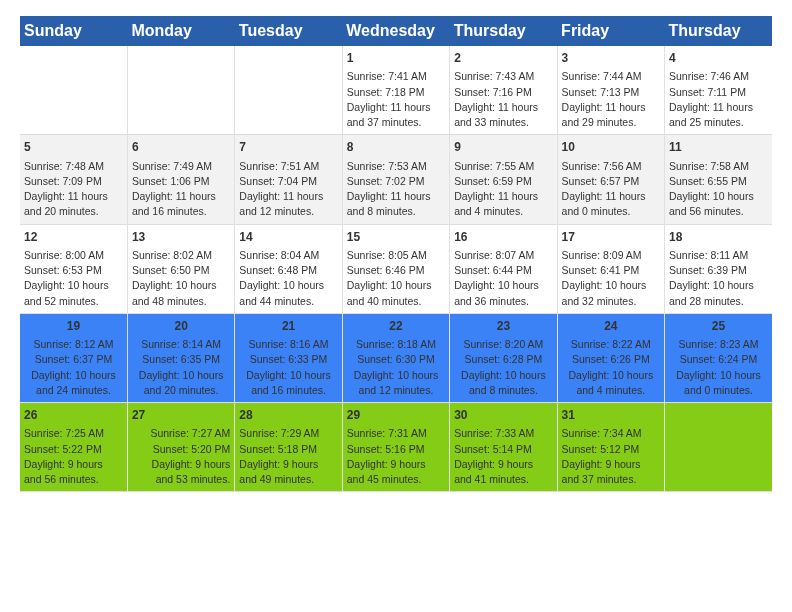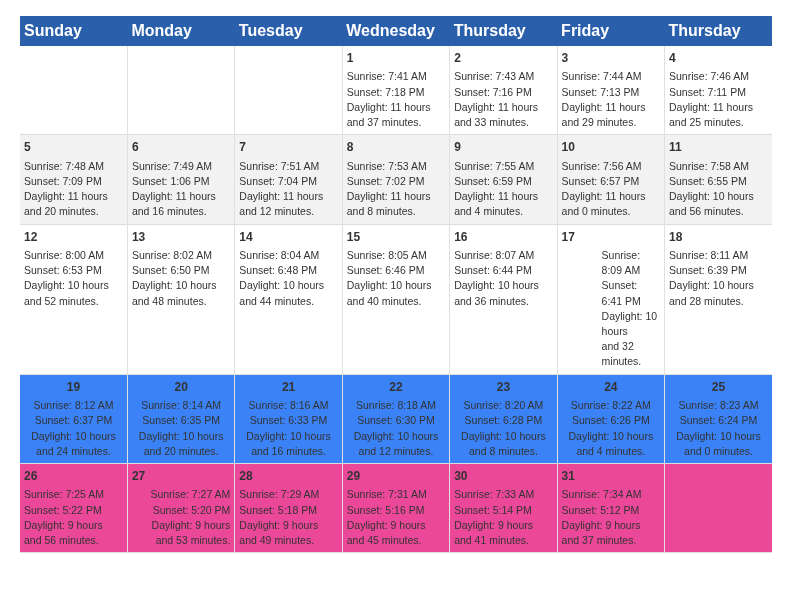--- a/index.html
+++ b/index.html
@@ -80,21 +80,21 @@
     }
     .cell-content {
       font-size: 10.5px;
       color: #333;
     }
     
     .row-group-1 td { background: #ffffff; }
     .row-group-2 td { background: #f2f2f2; }
     .row-group-3 td { background: #ffffff; }
     .row-group-4 td { background: #3b82f6; text-align: center; }
-    .row-group-5 td { background: #ec4899; }
+    .row-group-5 td { background: #84cc16; }
   </style>
 </head>
 <body>
 
 <div class="page">
 
   <table>
     <thead>
       <tr>
       <th>Sunday</th>
@@ -222,21 +222,21 @@
           </td>
           <td>
             <span class="day-num">16</span>
             <div class="cell-content" style="white-space: pre-line;">Sunrise: 8:07 AM
 Sunset: 6:44 PM
 Daylight: 10 hours
 and 36 minutes.</div>
           </td>
           <td>
             <span class="day-num">17</span>
-            <div class="cell-content" style="white-space: pre-line; margin-left: 40px;">Sunrise: 8:09 AM
+            <div class="cell-content" style="white-space: pre-line;">Sunrise: 8:09 AM
 Sunset: 6:41 PM
 Daylight: 10 hours
 and 32 minutes.</div>
           </td>
           <td>
             <span class="day-num">18</span>
             <div class="cell-content" style="white-space: pre-line;">Sunrise: 8:11 AM
 Sunset: 6:39 PM
 Daylight: 10 hours
 and 28 minutes.</div>

